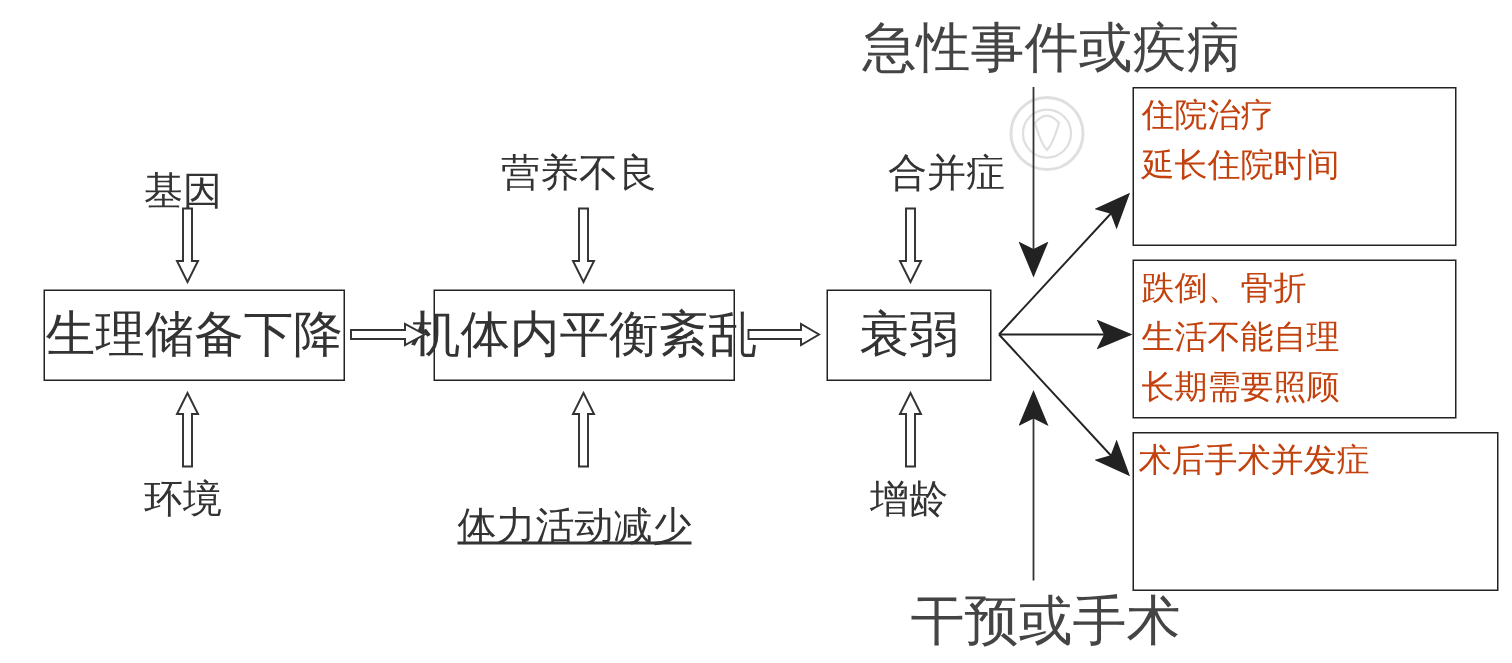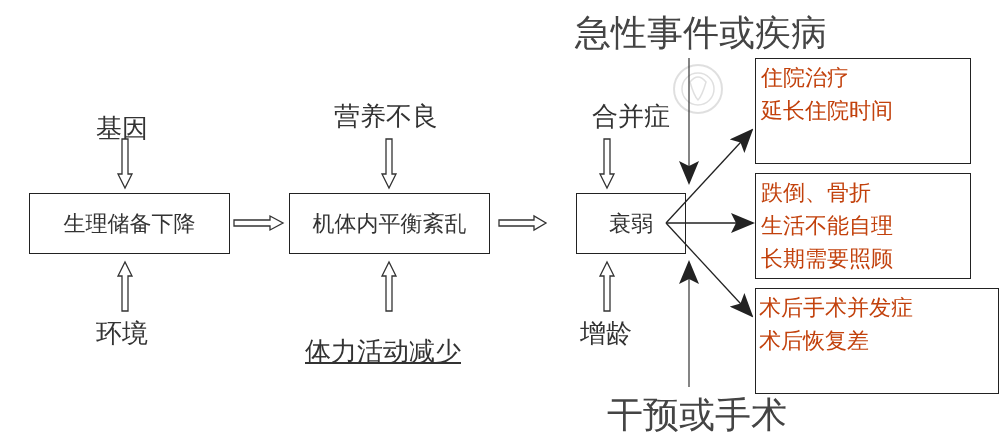--- a/index.html
+++ b/index.html
@@ -1,21 +1,21 @@
 <!DOCTYPE html>
 <html><head>
 <meta charset="utf-8">
 <style>
   html, body { margin: 0; padding: 0; background: #ffffff; }
   body { width: 1008px; height: 442px; position: relative; overflow: hidden;
          font-family: "DejaVu Sans", sans-serif; color: #2a2a2a; }
   .box { position: absolute; border: 1.5px solid #222; box-sizing: border-box; background: transparent; }
   .label { position: absolute; font-size: 26px; line-height: 30px; white-space: nowrap; color: #333; }
   .boxtext { display: flex; align-items: center; justify-content: center; width: 100%; height: 100%;
-             font-size: 22px; color: #333; white-space: nowrap; }
+             font-size: 33px; color: #333; white-space: nowrap; }
   .outline-lines { position: absolute; font-size: 22px; line-height: 33px; color: #c2410c; white-space: nowrap; }
   .big { font-size: 36px; color: #444; }
   svg.overlay { position: absolute; left: 0; top: 0; }
   .watermark { position: absolute; opacity: 0.18; }
 </style>
 </head>
 <body>
 
 <div class="label" style="left:96px; top:101px;margin-top:12px;">基因</div>
 <div class="label" style="left:96px; top:318px;">环境</div>
@@ -26,41 +26,40 @@
 
 <div class="label big" style="left:575px; top:18px;">急性事件或疾病</div>
 <div class="label big" style="left:607px; top:400px;">干预或手术</div>
 
 <div class="box" style="left:29px; top:193px; width:201px; height:61px;">
   <div class="boxtext">生理储备下降</div>
 </div>
 <div class="box" style="left:289px; top:193px; width:201px; height:61px;">
   <div class="boxtext">机体内平衡紊乱</div>
 </div>
-<div class="box" style="left:551px; top:193px; width:110px; height:61px;margin-left:25px;">
+<div class="box" style="left:551px; top:193px; width:110px; height:61px;">
   <div class="boxtext">衰弱</div>
 </div>
 
 <div class="box" style="left:755px; top:58px; width:216px; height:106px;">
   <div class="outline-lines" style="left:5px; top:2px;">
     <div>住院治疗</div>
     <div>延长住院时间</div>
   </div>
 </div>
 <div class="box" style="left:755px; top:173px; width:216px; height:106px;">
   <div class="outline-lines" style="left:5px; top:2px;">
     <div>跌倒、骨折</div>
     <div>生活不能自理</div>
     <div>长期需要照顾</div>
   </div>
 </div>
 <div class="box" style="left:755px; top:288px; width:244px; height:106px;">
   <div class="outline-lines" style="left:3px; top:2px;">
     <div>术后手术并发症</div>
-    <div>术后恢复差</div>
   </div>
 </div>
 
 <svg class="watermark" style="left:668px; top:62px;" width="60" height="55" viewBox="0 0 60 55">
   <circle cx="30" cy="27" r="24" fill="none" stroke="#555" stroke-width="2"></circle>
   <circle cx="30" cy="27" r="16" fill="none" stroke="#555" stroke-width="1.5"></circle>
   <path d="M22 20 Q30 10 38 20 Q34 34 30 38 Q26 34 22 20Z" fill="none" stroke="#555" stroke-width="1.5"></path>
 </svg>
 
 <svg class="overlay" width="1008" height="442" viewBox="0 0 1008 442">

